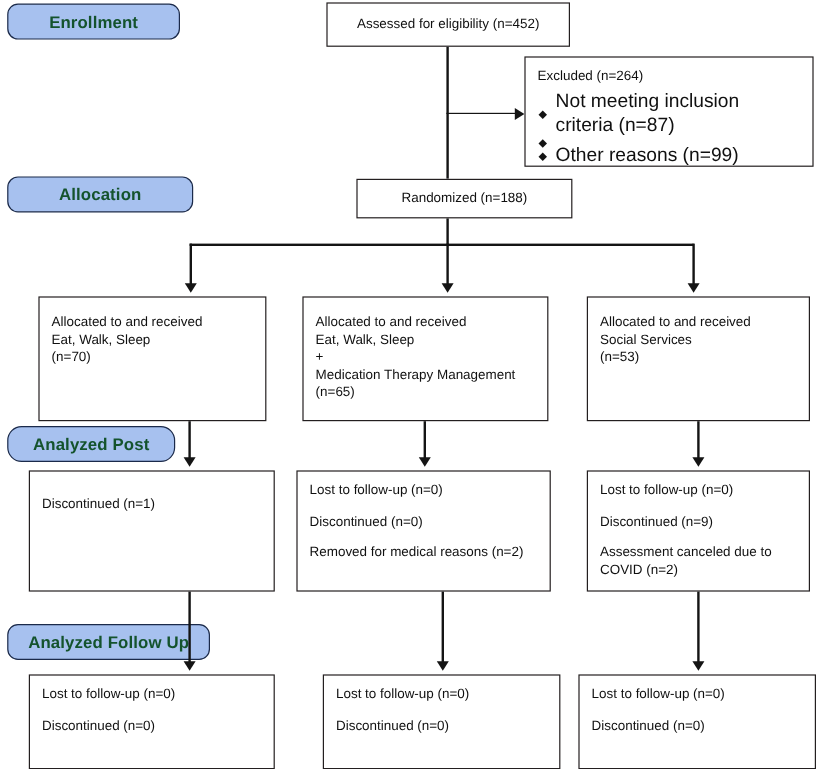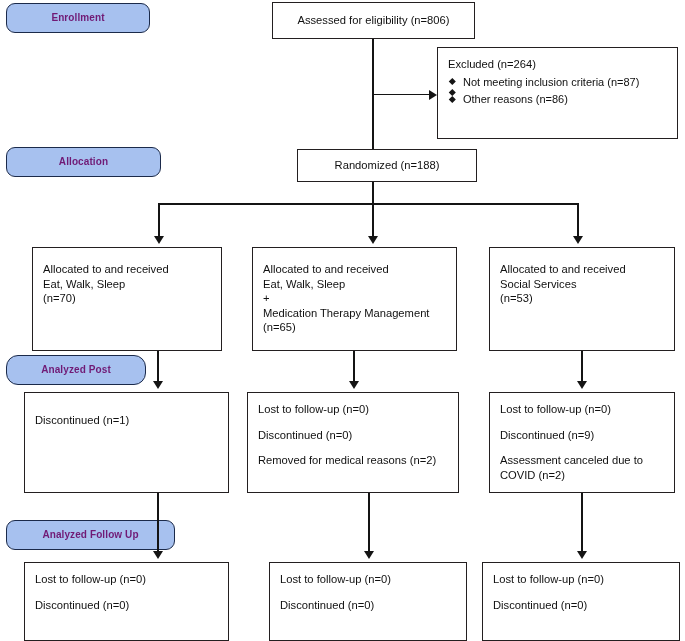--- a/index.html
+++ b/index.html
@@ -18,23 +18,23 @@
     background: #ffffff;
     overflow: hidden;
   }
   
   .stage {
     position: absolute;
     box-sizing: border-box;
     background: #a7c1ef;
     border: 1.4px solid #1b2a4a;
     border-radius: 9px;
-    color: #701a75;
+    color: #14532d;
     font-weight: bold;
-    font-size: 10px;
+    font-size: 14px;
     letter-spacing: 0.1px;
     display: flex;
     align-items: center;
     justify-content: center;
     text-align: center;
     line-height: 1;
   }
   
   .box {
     position: absolute;
@@ -70,21 +70,21 @@
   
   .bullets {
     margin: 3px 0 0 0;
     padding: 0;
     list-style: none;
   }
   .bullets li {
     position: relative;
     padding-left: 15px;
     margin-bottom: 3.5px;
-    font-size: 11px;
+    font-size: 16px;
   }
   .bullets li .dia {
     position: absolute;
     left: 2px;
     top: 50%;
     width: 4.6px;
     height: 4.6px;
     margin-top: -2.3px;
     background: #141414;
     transform: rotate(45deg);
@@ -129,21 +129,21 @@
   <div class="stage" style="left:6px; top:355px; width:140px; height:30px;border-radius:12px;">
     <span>Analyzed Post</span>
   </div>
 
   <div class="stage" style="left:6px; top:520px; width:169px; height:30px;">
     <span>Analyzed Follow Up</span>
   </div>
 
   <div class="box vcenter" style="left:272px; top:2px; width:203px; height:37px;">
     <div class="inner">
-      <div class="line">Assessed for eligibility (n=806)</div>
+      <div class="line">Assessed for eligibility (n=452)</div>
     </div>
   </div>
 
   <div class="vline" style="left:372px; top:39px; width:1.6px; height:110px;"></div>
 
   <div class="hline" style="left:372px; top:93.5px; width:58px; height:1.6px;"></div>
   <div class="arrowright" style="left:429px; top:89.5px;"></div>
 
   <div class="box" style="left:437px; top:47px; width:241px; height:92px;">
     <div class="inner">
@@ -151,21 +151,21 @@
       <ul class="bullets">
         <li>
           <span class="dia"></span>
           <span>Not meeting inclusion criteria (n=87)</span>
         </li>
         <li>
           <span class="dia"></span>
         </li>
         <li>
           <span class="dia"></span>
-          <span>Other reasons (n=86)</span>
+          <span>Other reasons (n=99)</span>
         </li>
       </ul>
     </div>
   </div>
 
   <div class="box vcenter" style="left:297px; top:149px; width:180px; height:33px;">
     <div class="inner">
       <div class="line">Randomized (n=188)</div>
     </div>
   </div>

